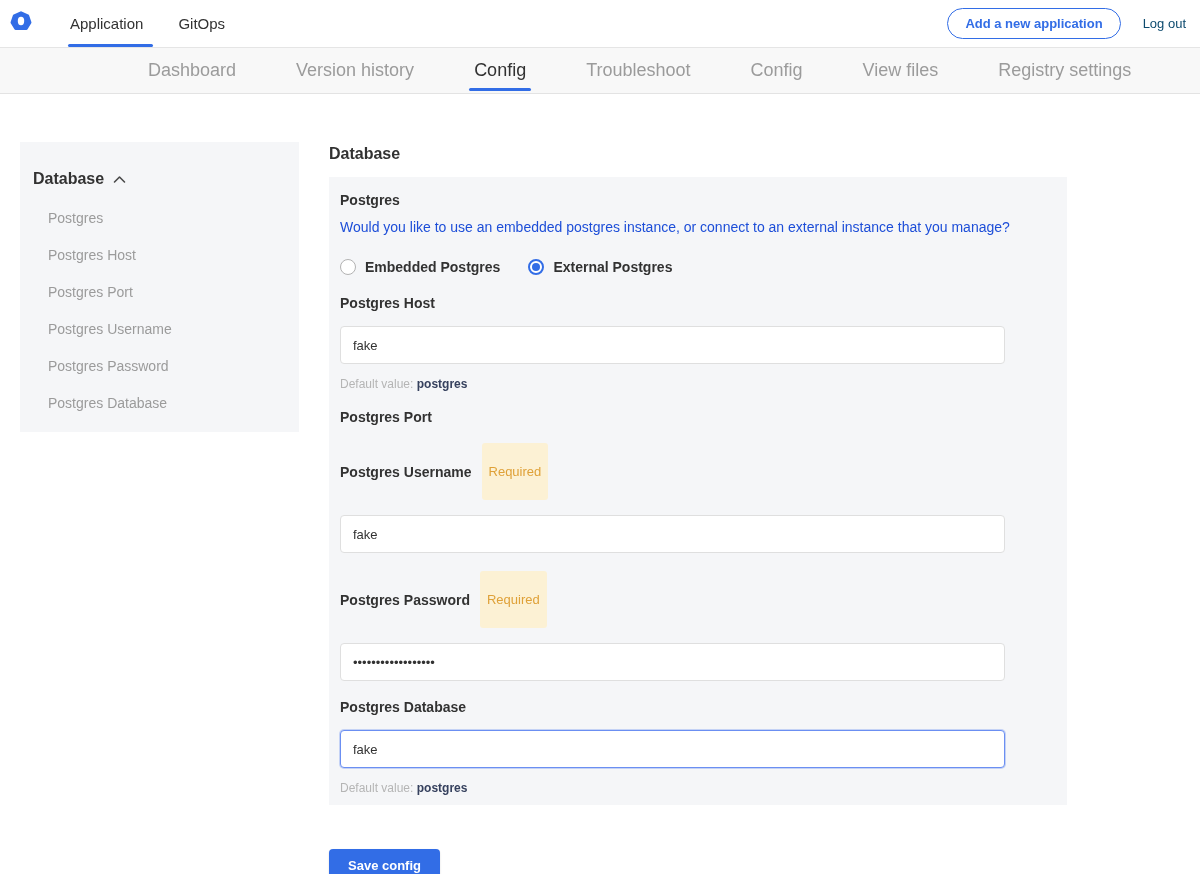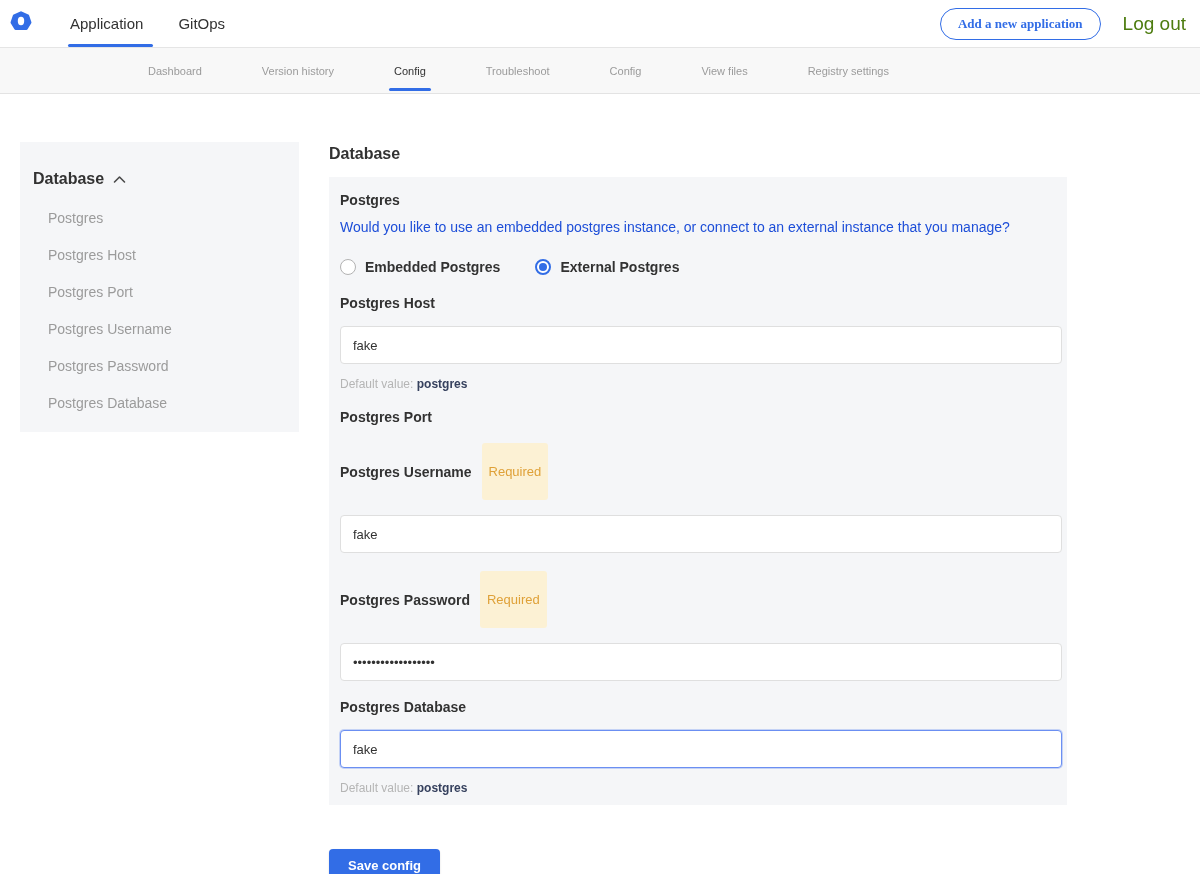--- a/index.html
+++ b/index.html
@@ -9,49 +9,49 @@
     background:#ffffff; color:#323232;
     overflow:hidden;
   }
   
   .top-nav { height:48px; background:#fff; border-bottom:1px solid #e5e5e5; display:flex; align-items:stretch; }
   .logo-wrap { display:flex; align-items:center; padding-left:10px; width:60px; cursor:pointer; }
   .top-tabs { display:flex; align-items:stretch; margin-left:10px; }
   .top-tab { display:flex; align-items:center; font-size:15px; color:#323232; margin-right:35px; position:relative; cursor:pointer; }
   .top-tab.active::after { content:""; position:absolute; left:-2px; right:-10px; bottom:0; height:3px; background:#326de6; border-radius:2px; }
   .top-right { margin-left:auto; display:flex; align-items:center; padding-right:14px; }
-  .add-app-btn { background:#fff; border:1.5px solid #326de6; color:#326de6; font-weight:bold; font-size:13px; font-family:Liberation Serif, serif; padding:7px 17px; border-radius:16px; margin-right:22px; cursor:pointer; }
-  .logout { font-size:19px; color:#4d7c0f; cursor:pointer; }
+  .add-app-btn { background:#fff; border:1.5px solid #326de6; color:#326de6; font-weight:bold; font-size:13px; font-family:Liberation Sans, sans-serif; padding:7px 17px; border-radius:16px; margin-right:22px; cursor:pointer; }
+  .logout { font-size:13px; color:#0c4a6e; cursor:pointer; }
   
   .subnav { height:46px; background:#f8f8f8; border-bottom:1px solid #e3e3e3; display:flex; align-items:stretch; padding-left:148px; }
-  .sub-tab { display:flex; align-items:center; font-size:11px; color:#9b9b9b; margin-right:60px; position:relative; cursor:pointer; }
+  .sub-tab { display:flex; align-items:center; font-size:18px; color:#9b9b9b; margin-right:60px; position:relative; cursor:pointer; }
   .sub-tab.active { color:#323232; }
   .sub-tab.active::after { content:""; position:absolute; left:-5px; right:-5px; bottom:2px; height:3px; background:#326de6; border-radius:2px; }
   
   .content { display:flex; align-items:flex-start; padding:48px 0 0 20px; }
   .sidebar { width:279px; background:#f5f6f8; padding:28px 16px 16px 13px; }
   .side-group-header { display:flex; align-items:center; gap:9px; font-size:16px; font-weight:bold; color:#323232; cursor:pointer; margin-bottom:22px; }
   .side-item { font-size:14px; color:#9b9b9b; margin:0 0 21px 15px; cursor:pointer; }
   .side-item:last-child { margin-bottom:5px; }
   .main { margin-left:30px; width:738px; }
   .main-title { font-size:16px; font-weight:bold; color:#323232; margin:3px 0 14px 0; }
   .panel { background:#f5f6f8; padding:15px 10px 10px 11px; width:738px; }
   .section-name { font-size:14px; font-weight:bold; color:#323232; margin-bottom:11px; }
   .section-desc { font-size:14px; color:#1d4ed8; margin-bottom:24px; }
-  .radio-row { display:flex; gap:35px; margin-bottom:20px; }
+  .radio-row { display:flex; gap:28px; margin-bottom:20px; }
   .radio-option { display:flex; align-items:center; gap:9px; font-size:14px; font-weight:bold; color:#323232; cursor:pointer; }
   .radio-circle { width:16px; height:16px; border-radius:50%; border:1px solid #b3b3b3; background:#fff; position:relative; flex:none; }
   .radio-circle.checked { border:2px solid #326de6; }
   .radio-circle.checked::after { content:""; position:absolute; inset:2px; border-radius:50%; background:#326de6; }
   .field { margin-bottom:18px; }
   .field:last-child { margin-bottom:0; }
   .field-label-row { display:flex; align-items:center; gap:10px; margin-bottom:15px; }
   .field-label { font-size:14px; font-weight:bold; color:#323232; }
   .required-badge { font-size:13px; color:#dfa138; background:#fcf1d4; padding:21px 7px; border-radius:3px; }
-  .field-input { display:block; width:722px; height:38px; background:#fff; border:1px solid #dfdfdf; border-radius:4px; padding:0 12px; font-size:13px; color:#323232; font-family:inherit; outline:none; }
+  .field-input { display:block; width:665px; height:38px; background:#fff; border:1px solid #dfdfdf; border-radius:4px; padding:0 12px; font-size:13px; color:#323232; font-family:inherit; outline:none; }
   .field-input.focused { border:1px solid #6b8ff2; box-shadow:0 0 0 1px rgba(107,143,242,0.35); }
   .field-help { margin-top:13px; font-size:12px; color:#b5b5b5; }
   .field-help b { color:#36415e; }
   .save-btn { margin-top:44px; background:#326de6; border:none; color:#fff; font-weight:bold; font-size:13px; font-family:inherit; padding:9px 19px; border-radius:4px; cursor:pointer; box-shadow:0 1px 2px rgba(0,0,0,0.15); }
 </style>
 </head>
 <body>
 
 <div class="top-nav">
   <div class="logo-wrap">

